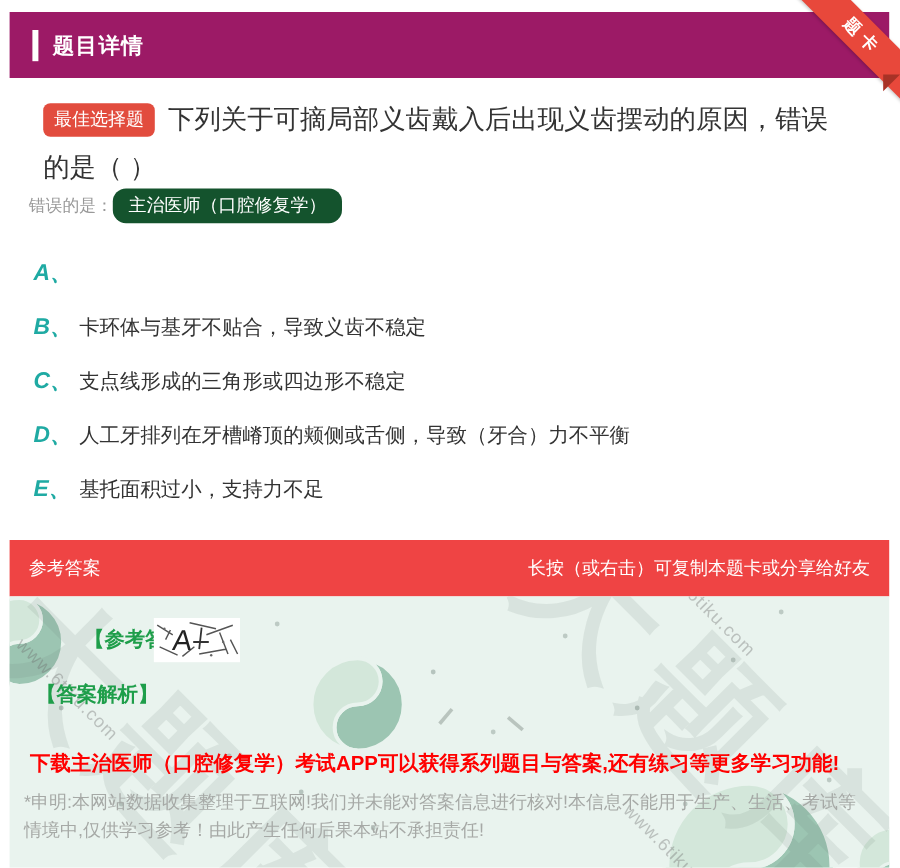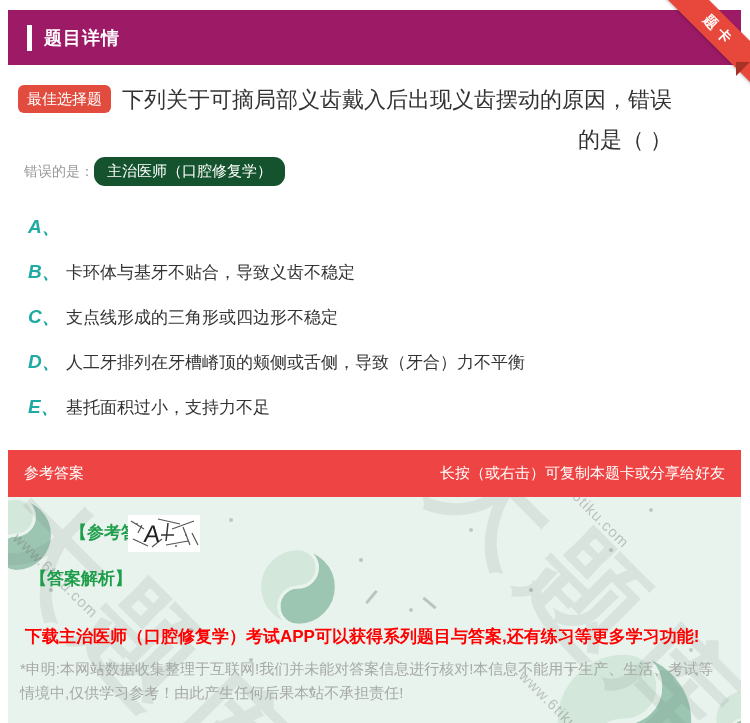--- a/index.html
+++ b/index.html
@@ -27,21 +27,21 @@
     color:#fff; font-size:14px; font-weight:bold; letter-spacing:5px;
     box-shadow:0 1px 3px rgba(0,0,0,.25);
   }
   .ribbon-fold {
     position:absolute; right:0px; top:62px; width:0; height:0;
     border-left:14px solid #a83226; border-bottom:14px solid transparent;
     transform:translateX(0);
   }
 
   
-  .question-area { position:absolute; left:8px; top:80px; width:664px;text-align:right; }
+  .question-area { position:absolute; left:36px; top:80px; width:664px; }
   .q-line { font-size:22px; line-height:40px; color:#333; }
   .type-badge {
     display:inline-block; background:#e24c3e; color:#fff; font-size:15px;
     line-height:20px; padding:4px 9px; border-radius:6px; vertical-align:3px; margin-right:11px;
     white-space:nowrap;
   }
   .bank-row { position:absolute; left:24px; top:157px; display:flex; align-items:center; }
   .bank-label { font-size:14px; color:#999; }
   .bank-badge {
     background:#14532d; color:#fff; font-size:15px; padding:5px 13px;

